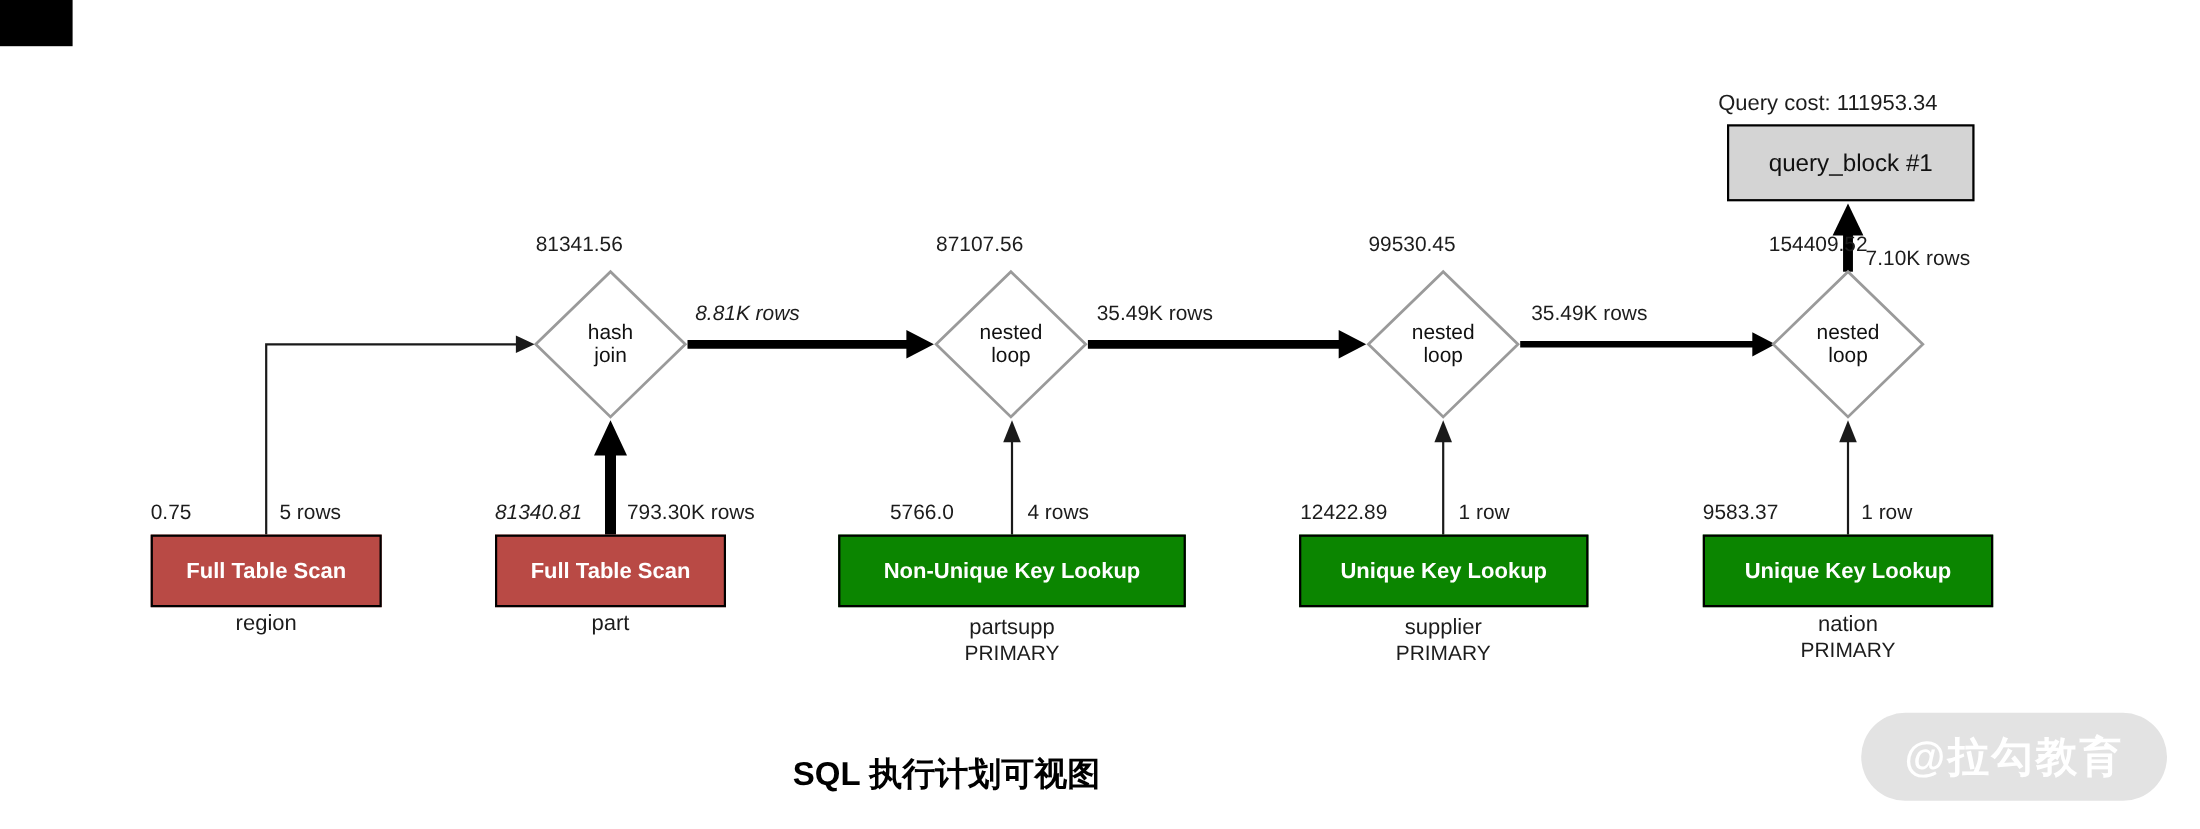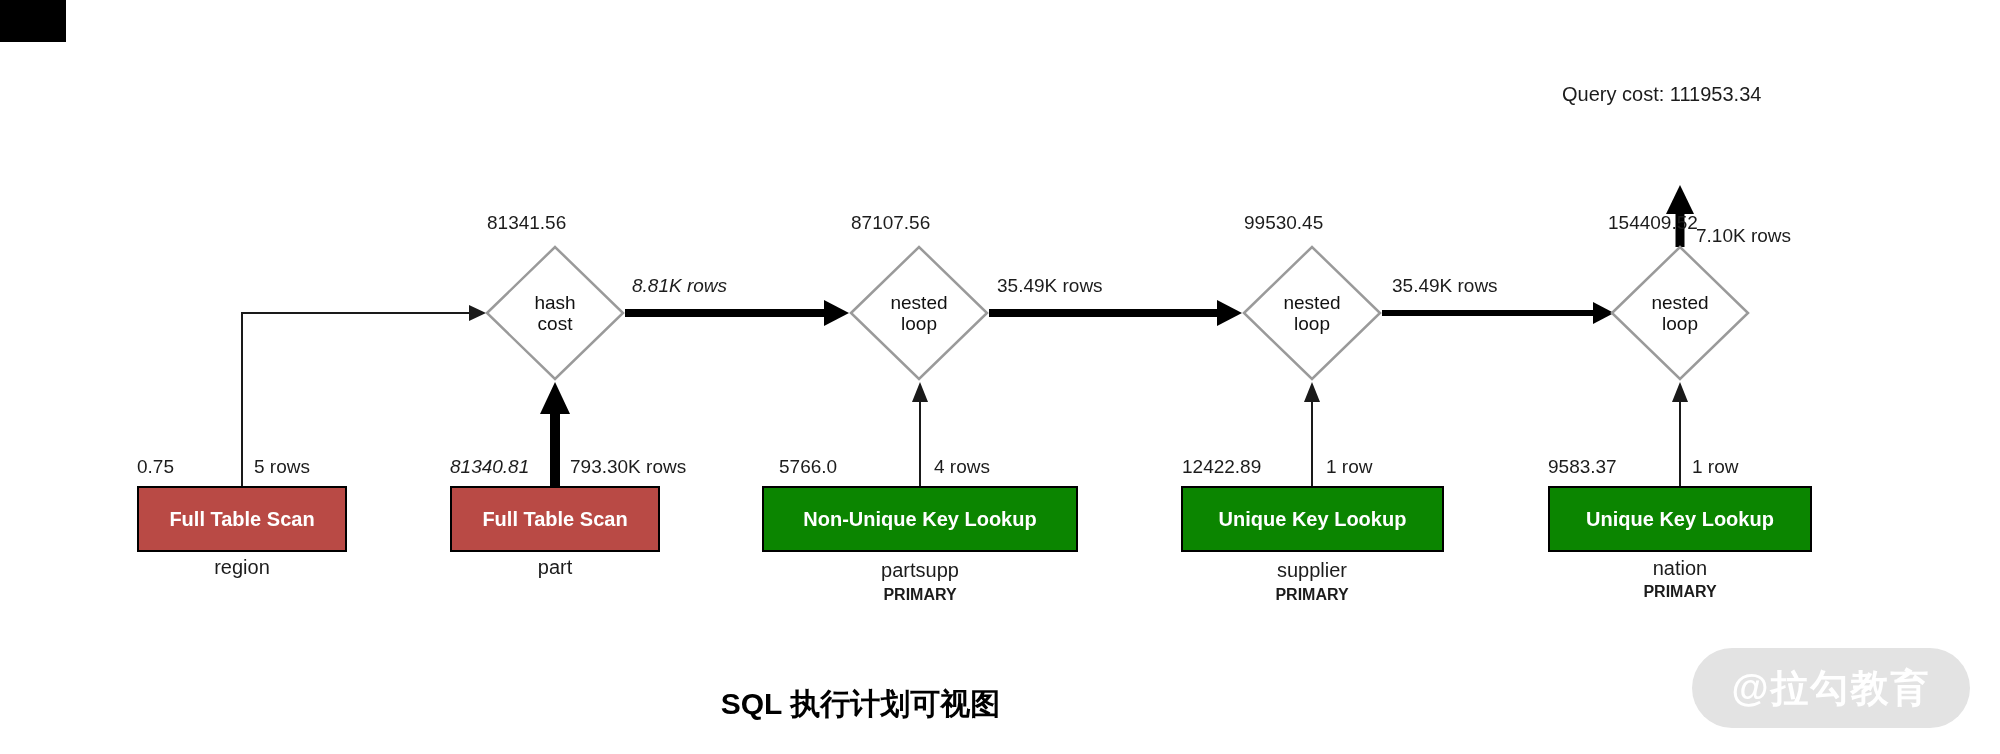--- a/index.html
+++ b/index.html
@@ -12,21 +12,21 @@
   .dtext{position:absolute;transform:translate(-50%,-50%);text-align:center;
          font-size:19px;line-height:21px;color:#111;}
   .op-box{position:absolute;height:62px;border:2px solid #000;color:#fff;font-weight:bold;
           font-size:20px;display:flex;align-items:center;justify-content:center;white-space:nowrap;}
   .op-box.red{background:#b94a45;}
   .op-box.green{background:#0b8500;}
   .query-block{position:absolute;left:1570px;top:113px;width:221px;height:66px;background:#d4d4d4;
           border:2px solid #000;display:flex;align-items:center;justify-content:center;
           font-size:22px;color:#111;}
   .tbl-name{font-size:20px;}
-  .idx-name{font-size:16px;font-weight:bold;}
+  .idx-name{font-size:19px;font-weight:normal;}
   .caption{position:absolute;left:0;top:684px;width:1721px;text-align:center;
            font-size:30px;font-weight:bold;color:#000;}
   .watermark{position:absolute;left:1692px;top:648px;width:278px;height:80px;border-radius:40px;
            background:#e3e3e3;display:flex;align-items:center;justify-content:center;
            color:#ffffff;font-size:38px;font-weight:bold;letter-spacing:2px;}
 </style>
 </head>
 <body>
 
 <div class="canvas">
@@ -62,30 +62,33 @@
     <line x1="1680" y1="247" x2="1680" y2="212" stroke="#000" stroke-width="9"></line>
     <polygon points="1680,185 1666,214 1694,214" fill="#000"></polygon>
 
     <polygon points="487,313 555,247 623,313 555,379" fill="#ffffff" stroke="#9a9a9a" stroke-width="2.5"></polygon>
     <polygon points="851,313 919,247 987,313 919,379" fill="#ffffff" stroke="#9a9a9a" stroke-width="2.5"></polygon>
     <polygon points="1244,313 1312,247 1380,313 1312,379" fill="#ffffff" stroke="#9a9a9a" stroke-width="2.5"></polygon>
     <polygon points="1612,313 1680,247 1748,313 1680,379" fill="#ffffff" stroke="#9a9a9a" stroke-width="2.5"></polygon>
   </svg>
 
   <div class="lbl" style="left:1562px;top:84px;font-size:20px;">Query cost: 111953.34</div>
+  <div class="query-block">
+    <span>query_block #1</span>
+  </div>
   <div class="lbl" style="left:1608px;top:213px;">154409.52</div>
   <div class="lbl" style="left:1696px;top:226px;">7.10K rows</div>
 
   <div class="lbl" style="left:487px;top:213px;">81341.56</div>
   <div class="lbl" style="left:851px;top:213px;">87107.56</div>
   <div class="lbl" style="left:1244px;top:213px;">99530.45</div>
 
   <div class="dtext" style="left:555px;top:313px;">
     <div>hash</div>
-    <div>cost</div>
+    <div>join</div>
   </div>
   <div class="dtext" style="left:919px;top:313px;">
     <div>nested</div>
     <div>loop</div>
   </div>
   <div class="dtext" style="left:1312px;top:313px;">
     <div>nested</div>
     <div>loop</div>
   </div>
   <div class="dtext" style="left:1680px;top:313px;">
@@ -104,21 +107,21 @@
   </div>
   <div class="lbl c tbl-name" style="left:242px;top:557px;">region</div>
 
   <div class="lbl" style="left:450px;top:457px;font-style:italic;">81340.81</div>
   <div class="lbl" style="left:570px;top:457px;">793.30K rows</div>
   <div class="op-box red" style="left:450px;top:486px;width:206px;">
     <span>Full Table Scan</span>
   </div>
   <div class="lbl c tbl-name" style="left:555px;top:557px;">part</div>
 
-  <div class="lbl" style="left:779px;top:457px;">5766.0</div>
+  <div class="lbl" style="left:809px;top:457px;">5766.0</div>
   <div class="lbl" style="left:934px;top:457px;">4 rows</div>
   <div class="op-box green" style="left:762px;top:486px;width:312px;">
     <span>Non-Unique Key Lookup</span>
   </div>
   <div class="lbl c tbl-name" style="left:920px;top:560px;">partsupp</div>
   <div class="lbl c idx-name" style="left:920px;top:585px;">PRIMARY</div>
 
   <div class="lbl" style="left:1182px;top:457px;">12422.89</div>
   <div class="lbl" style="left:1326px;top:457px;">1 row</div>
   <div class="op-box green" style="left:1181px;top:486px;width:259px;">

